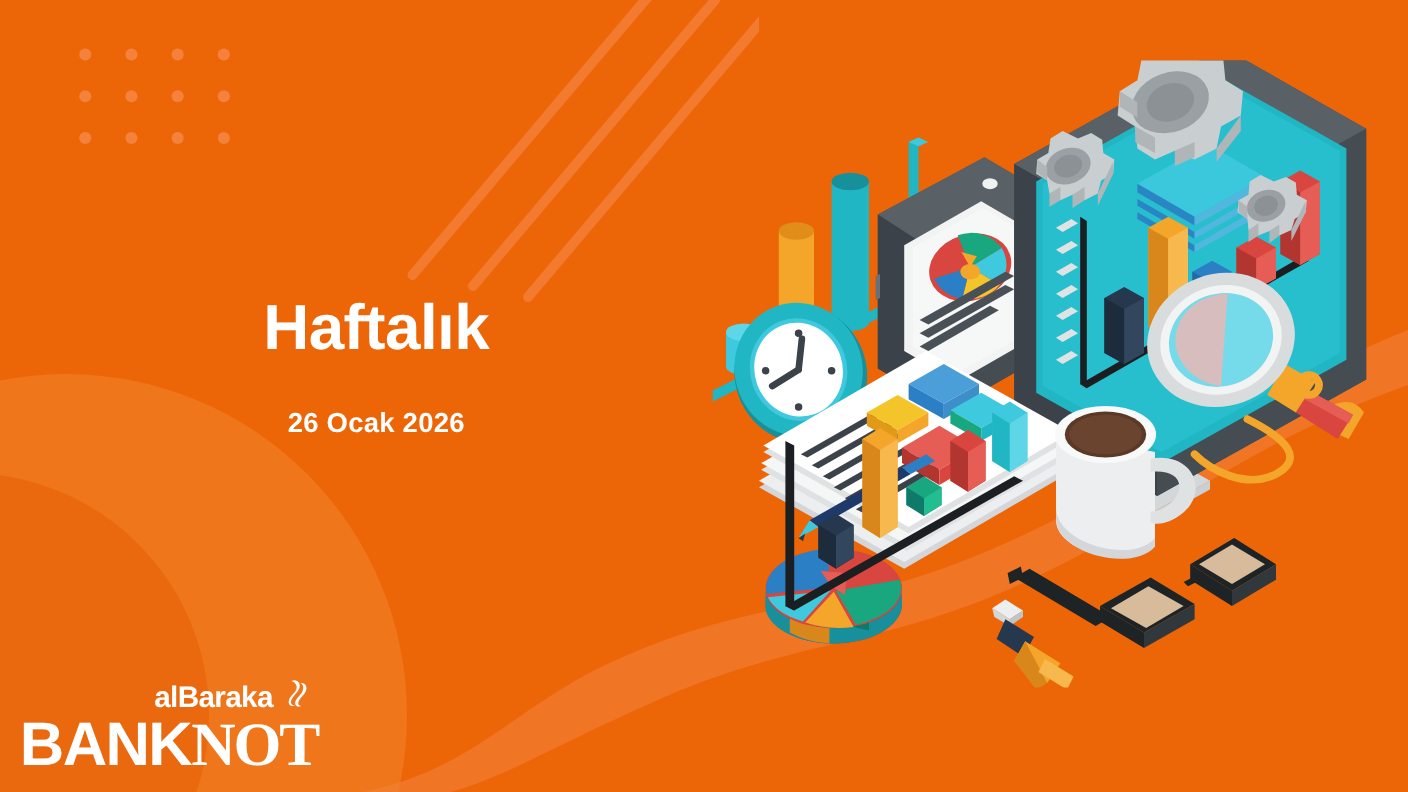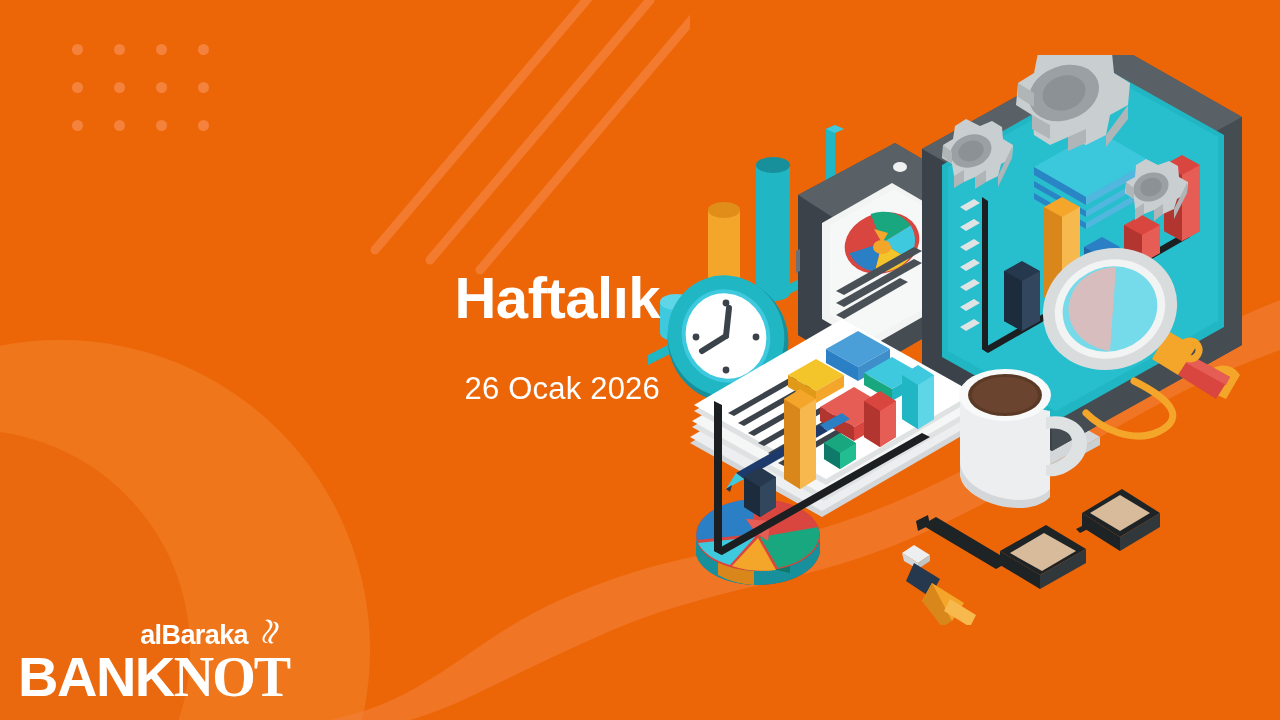--- a/index.html
+++ b/index.html
@@ -53,39 +53,39 @@
     height: 11px;
     border-radius: 50%;
     background: #f4823d;
   }
 
   .stripes { left: 330px; top: -20px; width: 360px; height: 320px; }
 
   
   .text-block {
     position: absolute;
-    left: 0;
+    left: 12px;
     top: 262px;
     width: 660px;
-    text-align: right;
+    text-align: center;
     z-index: 6;
   }
   .headline {
     color: #ffffff;
     font-size: 58px;
     font-weight: bold;
     line-height: 1.23;
     letter-spacing: -0.5px;
     margin: 0;
   }
   .headline span { display: block; }
   .date {
     color: #ffffff;
-    font-size: 31px;
-    font-weight: normal;
+    font-size: 25px;
+    font-weight: bold;
     margin: 38px 0 0 0;
     letter-spacing: 0.2px;
   }
 
   
   .logo {
     position: absolute;
     left: 18px;
     bottom: 16px;
     z-index: 7;

